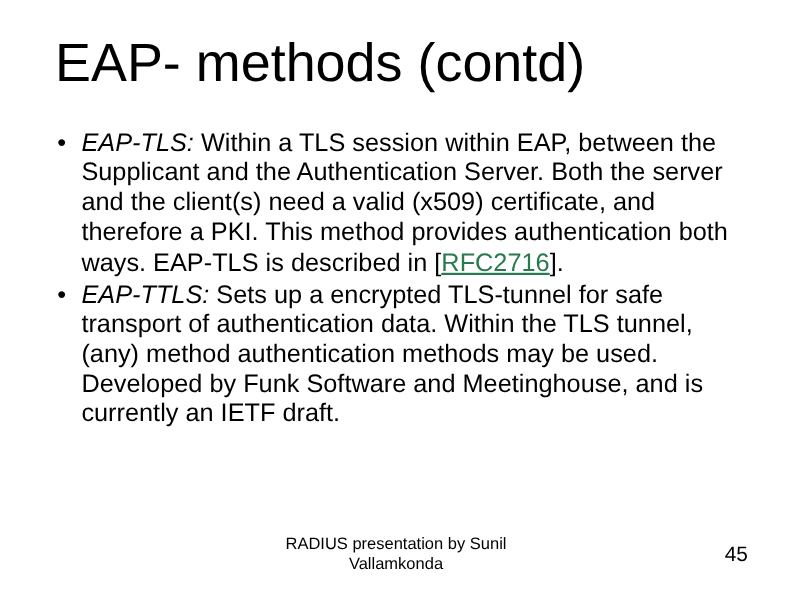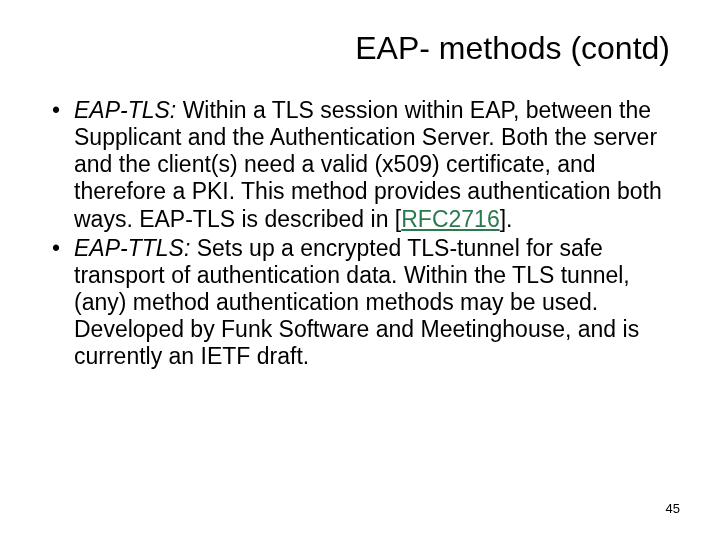--- a/index.html
+++ b/index.html
@@ -13,22 +13,22 @@
     overflow: hidden;
   }
   .slide {
     position: relative;
     width: 720px;
     height: 540px;
     box-sizing: border-box;
     padding: 30px 50px 60px 50px;
   }
   .title {
-    text-align: right;
-    font-size: 32px;
+    text-align: left;
+    font-size: 49px;
     font-weight: 400;
     margin: 0 0 30px 0;
     letter-spacing: 0px;
   }
   ul.content {
     list-style: none;
     padding: 0;
     margin: 0;
   }
   ul.content li {
@@ -59,33 +59,37 @@
     left: 0;
     width: 100%;
     text-align: center;
     font-size: 15px;
     line-height: 1.2;
   }
   .page-num {
     position: absolute;
     bottom: 24px;
     right: 40px;
-    font-size: 13px;
+    font-size: 19px;
   }
 </style>
 </head>
 <body>
 
 <div class="slide">
   <h1 class="title">EAP- methods (contd)</h1>
 
   <ul class="content">
     <li>
       <span class="em">EAP-TLS:</span><span> Within a TLS session within EAP, between the Supplicant and the Authentication Server. Both the server and the client(s) need a valid (x509) certificate, and therefore a PKI. This method provides authentication both ways. EAP-TLS is described in [</span><a class="rfc-link">RFC2716</a><span>].</span>
     </li>
     <li>
       <span class="em">EAP-TTLS:</span><span> Sets up a encrypted TLS-tunnel for safe transport of authentication data. Within the TLS tunnel, (any) method authentication methods may be used. Developed by Funk Software and Meetinghouse, and is currently an IETF draft.</span>
     </li>
   </ul>
 
+  <div class="footer">
+    <span>RADIUS presentation by Sunil</span><br>
+    <span>Vallamkonda</span>
+  </div>
 
   <div class="page-num">45</div>
 </div>
 
 </body></html>

